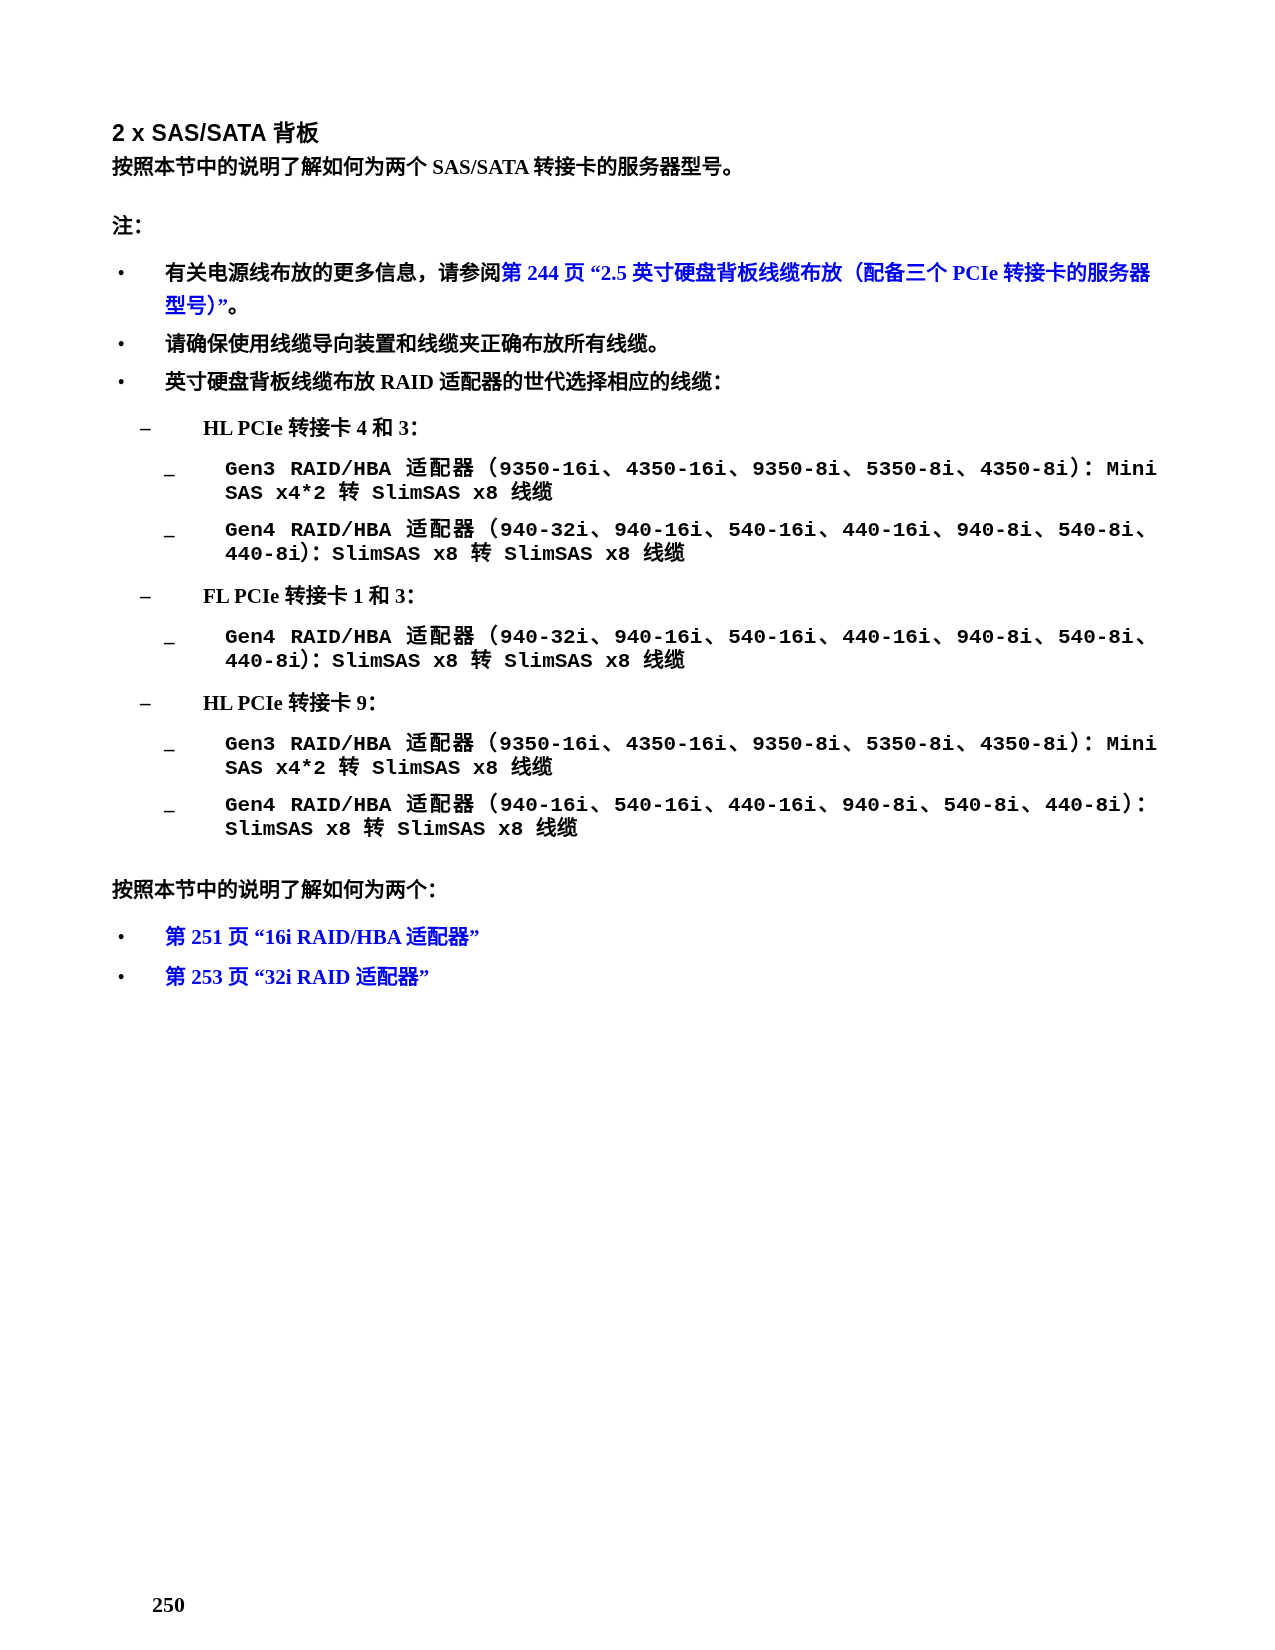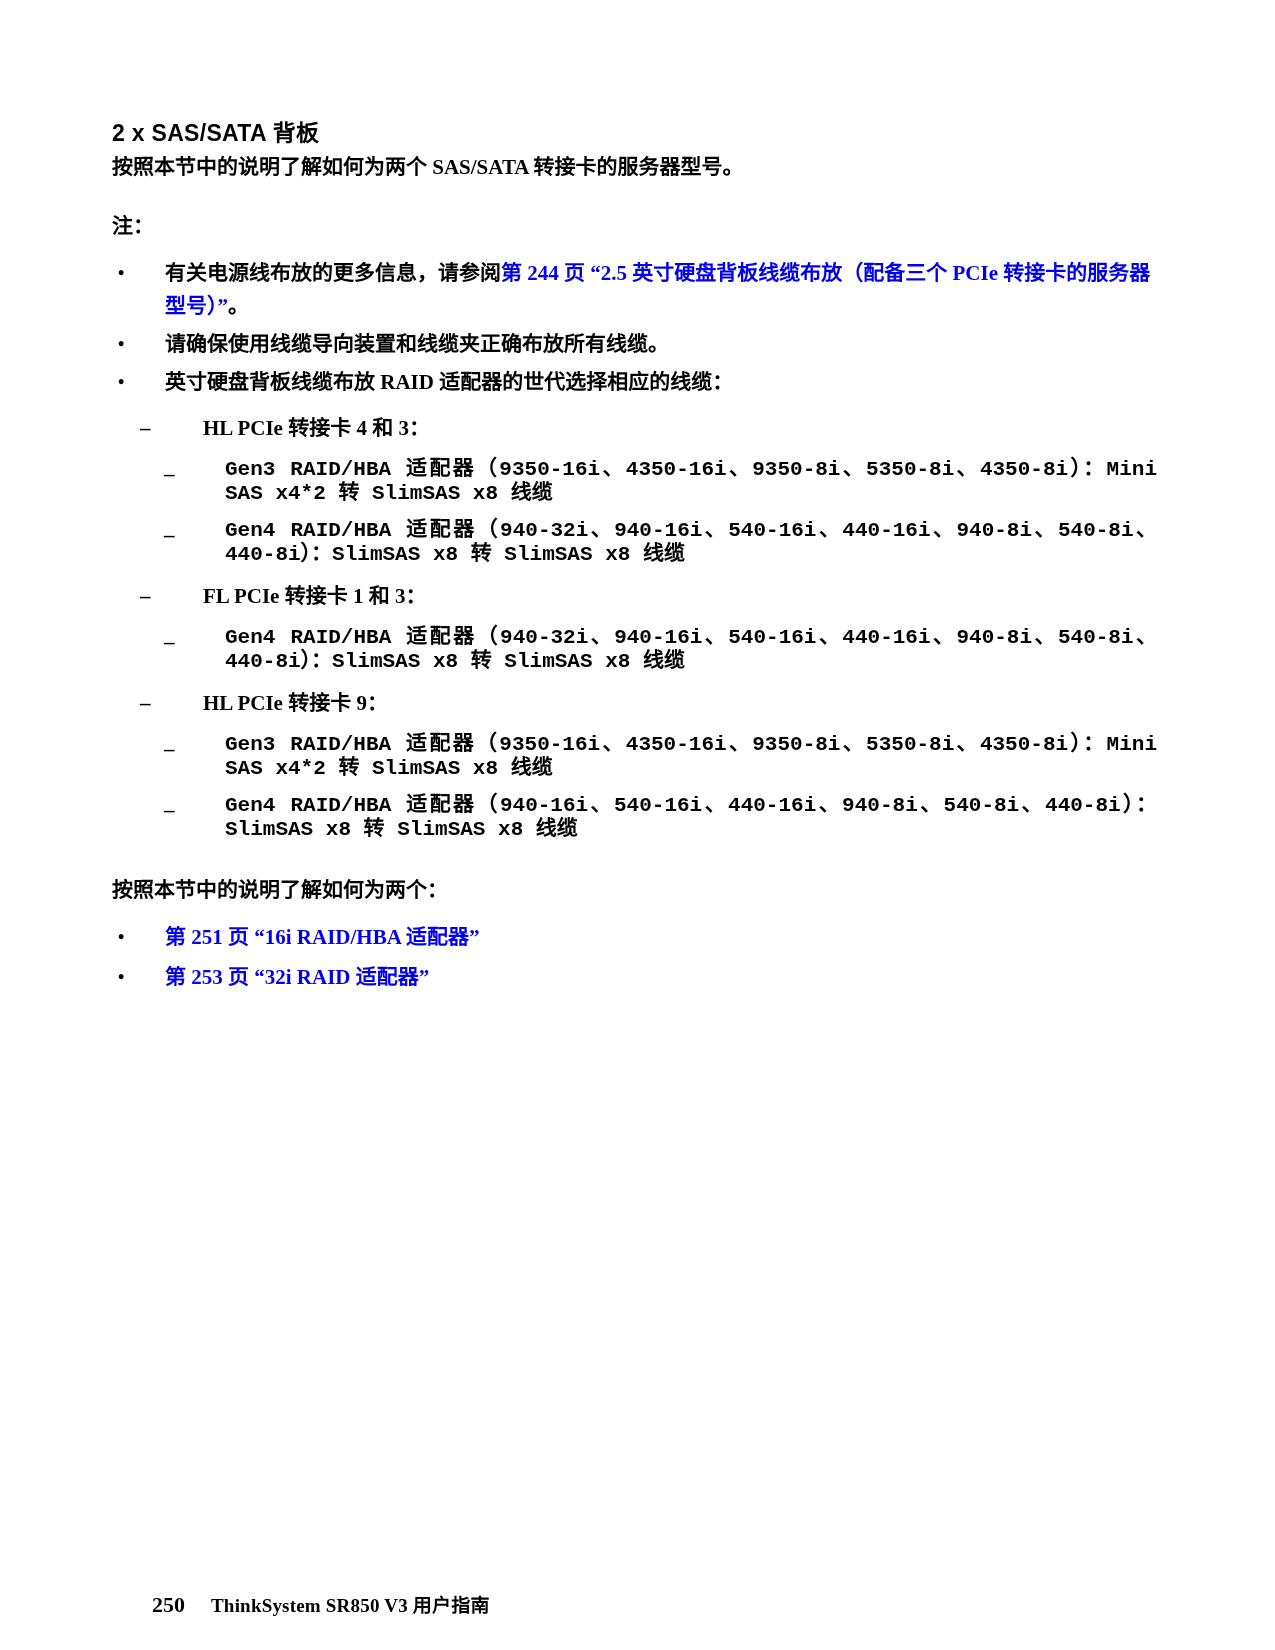--- a/index.html
+++ b/index.html
@@ -136,16 +136,15 @@
       <div class="li-body"><a class="doc-link">第 251 页 “16i RAID/HBA 适配器”</a></div>
     </li>
     <li class="bullet-row">
       <span class="b-marker">•</span>
       <div class="li-body"><a class="doc-link">第 253 页 “32i RAID 适配器”</a></div>
     </li>
   </ul>
 
   <div class="footer">
     <span class="footer-page-number">250</span>
-    <span class="footer-title">ThinkSystem SR850 V3 用户指南</span>
   </div>
 
 </div>
 
 </body></html>

